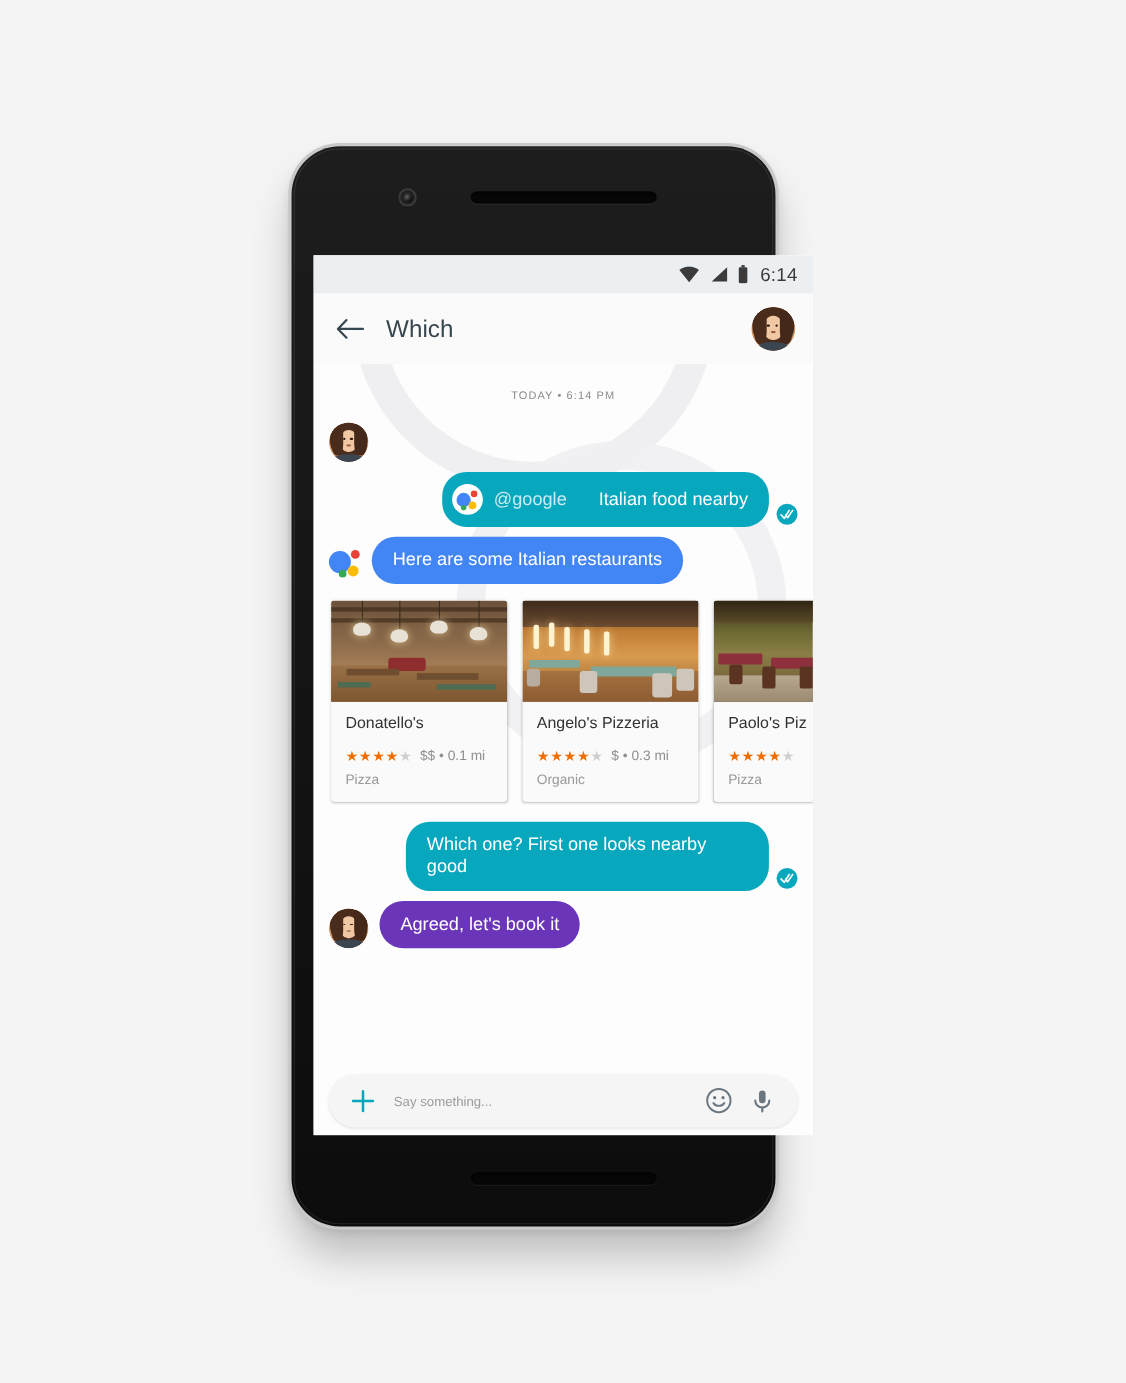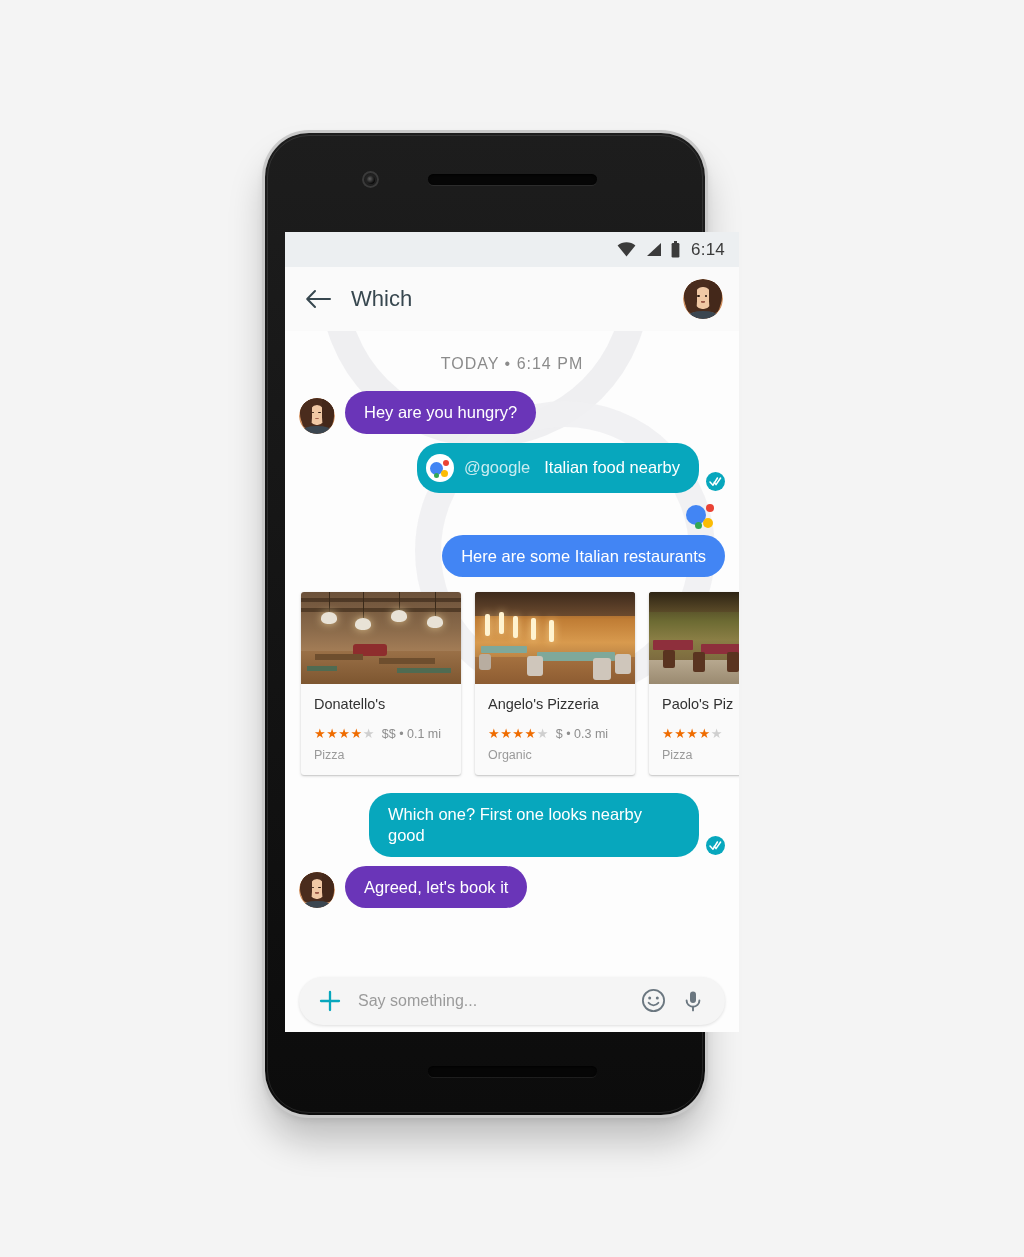--- a/index.html
+++ b/index.html
@@ -113,21 +113,21 @@
     border:27px solid #eeeef0; opacity:.95; pointer-events:none;
   }
   #chat-watermark-2 {
     position:absolute; left:130px; top:70px;
     width:300px; height:300px; border-radius:50%;
     border:26px solid #f0f0f2; opacity:.9; pointer-events:none;
   }
   #chat-scroll { position:relative; z-index:2; padding:0 0 4px 0; }
 
   #day-divider {
-    text-align:center; font-size:16px; color:#8b8b8b;
+    text-align:center; font-size:10px; color:#8b8b8b;
     letter-spacing:1px; padding:24px 0 18px 0;
   }
 
   .msg-row { display:flex; align-items:flex-end; padding:0 14px; margin-bottom:9px; }
   .msg-row.incoming { justify-content:flex-start; }
   .msg-row.outgoing { justify-content:flex-end; }
   .msg-avatar { width:36px; height:36px; border-radius:50%; overflow:hidden; flex:none; margin-right:10px; }
 
   .bubble {
     border-radius:22px; padding:11px 19px;
@@ -139,21 +139,21 @@
   .bubble.blue { background:#4285f4; }
   .bubble.assistant-query { display:flex; align-items:center; gap:10px; padding-left:9px; }
 
   .assistant-logo-sm { width:28px; height:28px; position:relative; flex:none; }
   .assistant-logo-sm .ring { position:absolute; inset:0; border-radius:50%; background:#fff; }
   .assistant-logo-sm .dot-blue { position:absolute; left:4px; top:8px; width:13px; height:13px; border-radius:50%; background:#4285f4; }
   .assistant-logo-sm .dot-red { position:absolute; left:17px; top:6px; width:6px; height:6px; border-radius:50%; background:#ea4335; }
   .assistant-logo-sm .dot-yellow { position:absolute; left:15px; top:16px; width:7px; height:7px; border-radius:50%; background:#fbbc05; }
   .assistant-logo-sm .dot-green { position:absolute; left:8px; top:19px; width:5px; height:5px; border-radius:50%; background:#34a853; }
 
-  .mention { opacity:.78; margin-right:4px; }
+  .mention { opacity:.78; margin-right:19px; }
 
   .assistant-logo-lg { width:30px; height:30px; position:relative; flex:none; margin-right:9px; margin-bottom:3px; }
   .assistant-logo-lg .dot-blue { position:absolute; left:0; top:3px; width:20px; height:20px; border-radius:50%; background:#4285f4; }
   .assistant-logo-lg .dot-red { position:absolute; left:20px; top:2px; width:8px; height:8px; border-radius:50%; background:#ea4335; }
   .assistant-logo-lg .dot-yellow { position:absolute; left:17px; top:16px; width:10px; height:10px; border-radius:50%; background:#fbbc05; }
   .assistant-logo-lg .dot-green { position:absolute; left:9px; top:20px; width:7px; height:7px; border-radius:50%; background:#34a853; }
 
   .read-receipt {
     width:19px; height:19px; border-radius:50%; background:#07a7bd;
     margin-left:7px; margin-bottom:2px; flex:none;
@@ -215,21 +215,21 @@
     padding:0 14px; position:relative; z-index:4;
   }
   #composer-bar {
     flex:1; height:48px; background:#f5f5f5; border-radius:26px;
     display:flex; align-items:center; padding:0 18px;
     box-shadow:0 1px 3px rgba(0,0,0,0.12);
   }
   #add-button { width:26px; height:26px; flex:none; display:flex; align-items:center; justify-content:center; cursor:pointer; }
   #message-input {
     flex:1; border:none; background:transparent; outline:none;
-    font-family:"Liberation Sans", sans-serif; font-size:16px; color:#4a4a4a;
+    font-family:"Liberation Sans", sans-serif; font-size:12px; color:#4a4a4a;
     margin-left:15px;
   }
   #message-input::placeholder { color:#9b9b9b; }
   .composer-icon { width:28px; height:28px; margin-left:12px; flex:none; display:flex; align-items:center; justify-content:center; cursor:pointer; }
 </style>
 </head>
 <body>
 
 <div id="phone-frame">
   <div id="phone-bezel-highlight"></div>
@@ -299,21 +299,20 @@
               <div class="avatar-hair-back"></div>
                 <div class="avatar-face"></div>
               <div class="avatar-hair-front-l"></div>
                 <div class="avatar-hair-front-r"></div>
               <div class="avatar-eye l"></div>
                 <div class="avatar-eye r"></div>
               <div class="avatar-mouth"></div>
                 <div class="avatar-shoulder"></div>
             </div>
           </div>
-          <div class="bubble purple">Hey are you hungry?</div>
         </div>
 
 
         <div class="msg-row outgoing">
           <div class="bubble teal assistant-query">
             <span class="assistant-logo-sm">
               <span class="ring"></span>
               <span class="dot-blue"></span>
                 <span class="dot-red"></span>
               <span class="dot-yellow"></span>
@@ -323,21 +322,21 @@
             <span>Italian food nearby</span>
           </div>
           <div class="read-receipt">
             <svg width="13" height="11" viewBox="0 0 13 11">
               <path d="M1 6 L4 9.2 L8.4 2" stroke="#fff" stroke-width="1.5" fill="none" stroke-linecap="round" stroke-linejoin="round"></path>
               <path d="M5.2 6.3 L7 8.6 L11.6 2" stroke="#fff" stroke-width="1.5" fill="none" stroke-linecap="round" stroke-linejoin="round"></path>
             </svg>
           </div>
         </div>
 
-        <div class="msg-row incoming" style="align-items:flex-end;flex-direction:column;">
+        <div class="msg-row incoming" style="align-items:flex-end;">
           <span class="assistant-logo-lg">
             <span class="dot-blue"></span>
               <span class="dot-red"></span>
             <span class="dot-yellow"></span>
               <span class="dot-green"></span>
           </span>
           <div class="bubble blue">Here are some Italian restaurants</div>
         </div>
 
         <div id="restaurant-carousel">

